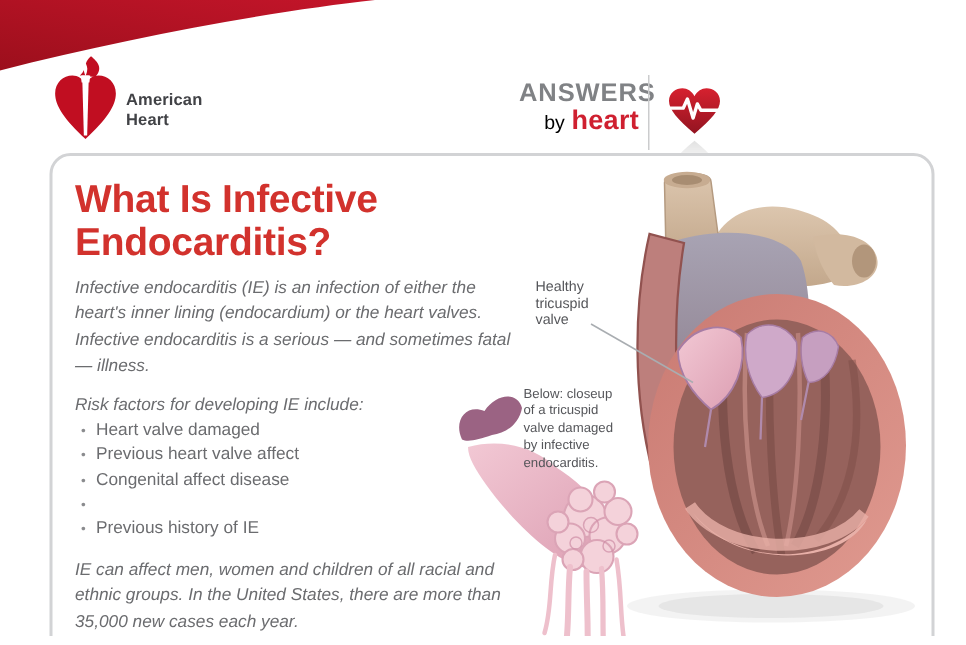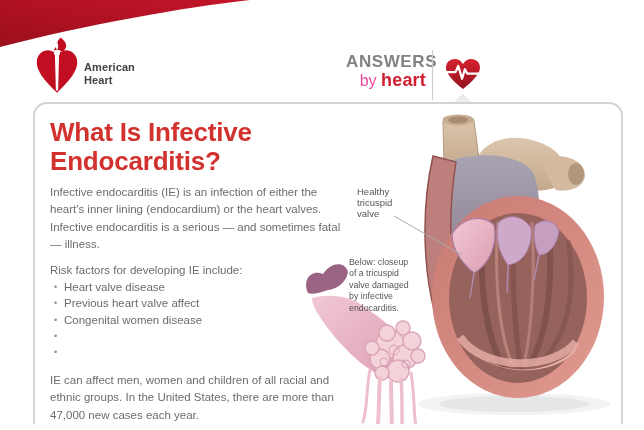--- a/index.html
+++ b/index.html
@@ -12,41 +12,41 @@
   .swoosh { position:absolute; left:0; top:0; width:270px; height:50px; }
   .aha-logo { position:absolute; left:34px; top:36px; width:46px; height:60px; }
   .org-name {
     position:absolute; left:84px; top:61px; width:90px;
     font-size:11px; font-weight:bold; color:#414246; line-height:1.17;
     letter-spacing:.1px;
   }
   .answers-brand { position:absolute; left:346px; top:53px; width:80px; text-align:right; }
   .answers-word { font-size:17px; font-weight:bold; color:#808285; letter-spacing:.6px; line-height:1; }
   .byheart { margin-top:1px; line-height:1; white-space:nowrap; }
-  .by-word { font-size:16px; color:#ec4899; }
+  .by-word { font-size:13px; color:#000000; }
   .heart-word { font-size:18px; font-weight:bold; color:#cf2030; letter-spacing:.2px; }
   .header-divider { position:absolute; left:432px; top:50px; width:1px; height:50px; background:#cbcccd; }
   .ekg-heart-wrap { position:absolute; left:444px; top:57px; width:38px; height:60px; }
   .ekg-heart { width:38px; height:34px; display:block; }
   .ekg-reflection {
     width:38px; height:34px; display:block; transform:scaleY(-1); opacity:.16; margin-top:1px;
     -webkit-mask-image:linear-gradient(to top, #000 5%, transparent 55%);
             mask-image:linear-gradient(to top, #000 5%, transparent 55%);
   }
   .category-label { position:absolute; left:484px; top:66px; font-size:12px; color:#6d6e71; }
   
   .card {
     position:absolute; left:33px; top:102px; width:590px; height:400px;
     background:#fff; border:2px solid #d2d3d5; border-radius:14px;
   }
   .card-title {
     position:absolute; left:15px; top:14px; width:230px;
     font-size:26px; font-weight:bold; color:#d2322d; line-height:1.12; letter-spacing:-.2px;
   }
-  .body-text { color:#6b6c6f; font-size:11.5px; line-height:1.5; }
+  .body-text { color:#6b6c6f; font-size:11.5px; line-height:1.5;font-style:italic; }
   .intro   { position:absolute; left:15px; top:80px;  width:300px; }
   .risk-heading { position:absolute; left:15px; top:158px; width:300px; }
   .risk-list { position:absolute; left:15px; top:175px; width:300px; list-style:none; }
   .risk-item { display:flex; color:#6b6c6f; font-size:11.5px; line-height:1.42; }
   .risk-item .bullet-icon { width:14px; padding-left:4px; color:#8a8b8e; font-size:9px; line-height:1.8; }
   .closing { position:absolute; left:15px; top:268px; width:300px; }
   
   .heart-illustration { position:absolute; left:267px; top:8px; width:310px; height:340px; z-index:1; }
   .illu-label {
     position:absolute; z-index:2; color:#55565a; font-size:9.5px; line-height:1.18;
@@ -109,39 +109,40 @@
   <div class="card">
     <h1 class="card-title">What Is Infective Endocarditis?</h1>
 
     <p class="body-text intro">Infective endocarditis (IE) is an infection of either the heart's inner lining (endocardium) or the heart valves. Infective endocarditis is a serious — and sometimes fatal — illness.</p>
 
     <p class="body-text risk-heading">Risk factors for developing IE include:</p>
 
     <ul class="risk-list">
       <li class="risk-item">
           <span class="bullet-icon">•</span>
-          <span>Heart valve disease</span>
+          <span>Heart valve damaged</span>
         </li>
       <li class="risk-item">
           <span class="bullet-icon">•</span>
           <span>Previous heart valve affect</span>
         </li>
       <li class="risk-item">
           <span class="bullet-icon">•</span>
-          <span>Congenital women disease</span>
-        </li>
-      <li class="risk-item">
-          <span class="bullet-icon">•</span>
-        </li>
-      <li class="risk-item">
-          <span class="bullet-icon">•</span>
+          <span>Congenital affect disease</span>
+        </li>
+      <li class="risk-item">
+          <span class="bullet-icon">•</span>
+        </li>
+      <li class="risk-item">
+          <span class="bullet-icon">•</span>
+          <span>Previous history of IE</span>
         </li>
     </ul>
 
-    <p class="body-text closing">IE can affect men, women and children of all racial and ethnic groups. In the United States, there are more than 47,000 new cases each year.</p>
+    <p class="body-text closing">IE can affect men, women and children of all racial and ethnic groups. In the United States, there are more than 35,000 new cases each year.</p>
 
     <svg class="heart-illustration" viewBox="0 0 310 340">
       <defs>
         <linearGradient id="vessel" x1="0" y1="0" x2="0" y2="1">
           <stop offset="0" stop-color="#dcc6ae"></stop>
             <stop offset="1" stop-color="#c3a88c"></stop>
         </linearGradient>
         <linearGradient id="atrium" x1="0" y1="0" x2="0" y2="1">
           <stop offset="0" stop-color="#a8a3b3"></stop>
             <stop offset="1" stop-color="#857482"></stop>

